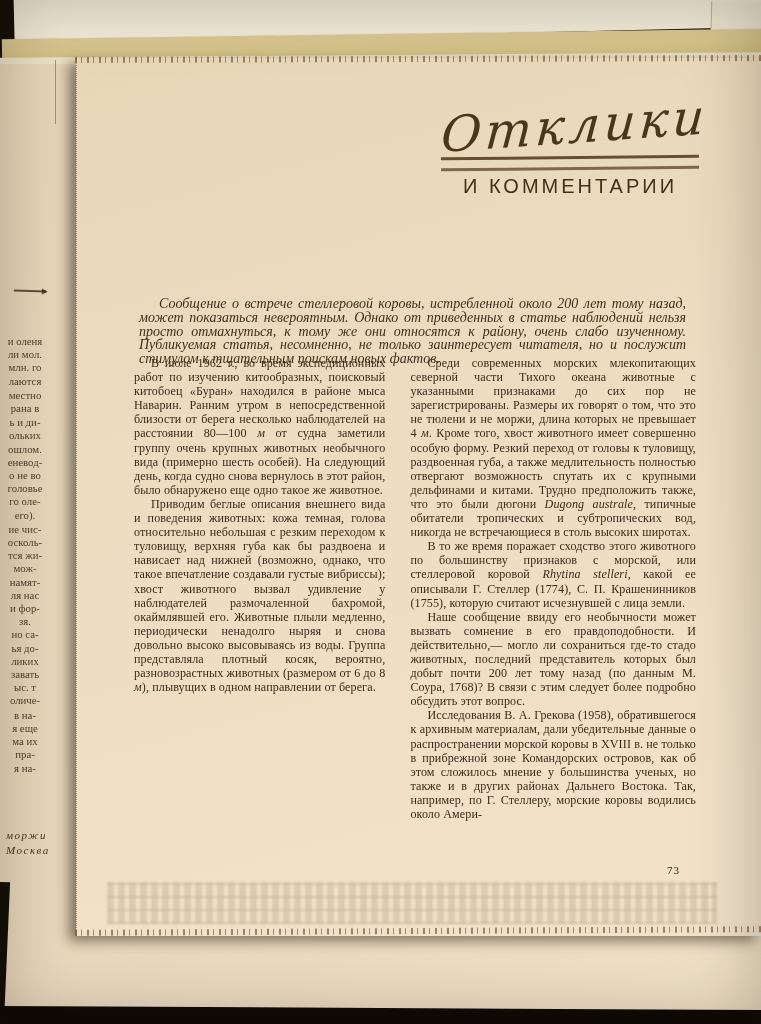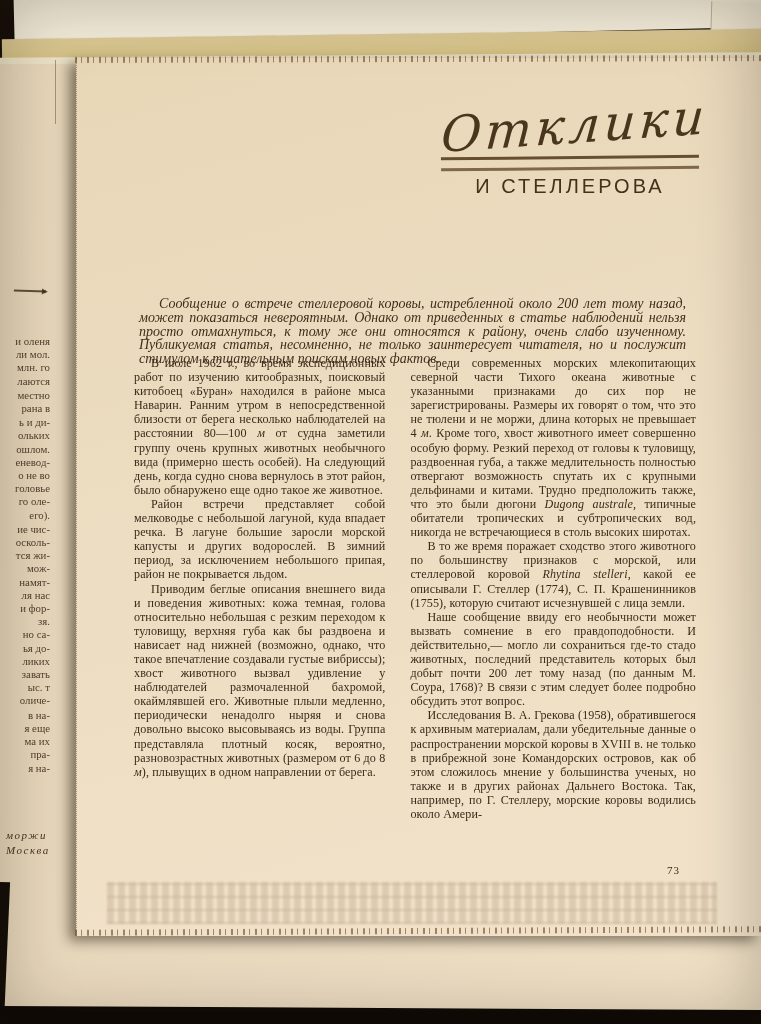--- a/index.html
+++ b/index.html
@@ -18,21 +18,21 @@
   .edge-khaki{position:absolute;left:2px;top:34px;width:764px;height:25px;
     background:linear-gradient(var(--edge-khaki,#dcc995),#d2bf82);
     transform:rotate(-0.8deg);box-shadow:0 1px 2px rgba(90,70,30,.55);}
   .edge-white2{position:absolute;left:0;top:55px;width:761px;height:11px;
     background:#ece2c6;transform:rotate(-0.4deg);}
   
   .under-page{position:absolute;left:0;top:64px;width:761px;height:948px;
     background:linear-gradient(100deg,#e6d6b8 0%,var(--paper-under,#eadac0) 45%,#f0e1c6 100%);}
   .frag-col{position:absolute;left:0;top:271px;width:50px;text-align:right;
     font-size:10.8px;line-height:13.2px;color:rgba(62,42,26,.88);}
-  .frag{white-space:nowrap;}
+  .frag{white-space:nowrap;text-align:center;}
   .frag.gap{margin-top:1px;}
   .signature{position:absolute;left:6px;top:764px;font-style:italic;
     font-size:11px;line-height:15px;color:rgba(60,40,25,.92);letter-spacing:1.5px;}
   .pencil-arrow{position:absolute;left:14px;top:220px;width:32px;height:6px;
     border-bottom:2px solid rgba(50,35,20,.75);transform:rotate(2deg);}
   .pencil-arrow::after{content:"";position:absolute;right:-2px;bottom:-4px;
     width:0;height:0;border-left:6px solid rgba(50,35,20,.75);
     border-top:3px solid transparent;border-bottom:3px solid transparent;}
   .edge-line{position:absolute;left:55px;top:-4px;width:1px;height:64px;
     background:rgba(90,60,30,.45);}
@@ -136,30 +136,29 @@
     <div>Москва</div>
   </div>
 </div>
 
 <div class="main-page">
   <div class="deckle top"></div>
 
   <div class="header-block">
     <div class="script-title">Отклики</div>
     <div class="double-rule"></div>
-    <div class="subtitle">И СТЕЛЛЕРОВА</div>
+    <div class="subtitle">И КОММЕНТАРИИ</div>
   </div>
 
 
   <p class="lede">Сообщение о встрече стеллеровой коровы, истребленной около 200 лет тому назад, может показаться невероятным. Однако от приведенных в статье наблюдений нельзя просто отмахнуться, к тому же они относятся к району, очень слабо изученному. Публикуемая статья, несомненно, не только заинтересует читателя, но и послужит стимулом к тщательным поискам новых фактов.</p>
 
   <div class="columns">
     <div class="col-left" id="col-left">
         <p class="para"><span>В июле 1962 г., во время экспедиционных работ по изучению китообразных, поисковый китобоец «Буран» находился в районе мыса Наварин. Ранним утром в непосредственной близости от берега несколько наблюдателей на расстоянии 80—100 </span><span class="lat">м</span><span> от судна заметили группу очень крупных животных необычного вида (примерно шесть особей). На следующий день, когда судно снова вернулось в этот район, было обнаружено еще одно такое же животное.</span></p>
-        <p class="para"><span>Район встречи представляет собой мелководье с небольшой лагуной, куда впадает речка. В лагуне большие заросли морской капусты и других водорослей. В зимний период, за исключением небольшого припая, район не покрывается льдом.</span></p>
         <p class="para"><span>Приводим беглые описания внешнего вида и поведения животных: кожа темная, голова относительно небольшая с резким переходом к туловищу, верхняя губа как бы раздвоена и нависает над нижней (возможно, однако, что такое впечатление создавали густые вибриссы); хвост животного вызвал удивление у наблюдателей размочаленной бахромой, окаймлявшей его. Животные плыли медленно, периодически ненадолго ныряя и снова довольно высоко высовываясь из воды. Группа представляла плотный косяк, вероятно, разновозрастных животных (размером от 6 до 8 </span><span class="lat">м</span><span>), плывущих в одном направлении от берега.</span></p>
       </div>
     <div class="col-right" id="col-right">
         <p class="para"><span>Среди современных морских млекопитающих северной части Тихого океана животные с указанными признаками до сих пор не зарегистрированы. Размеры их говорят о том, что это не тюлени и не моржи, длина которых не превышает 4 </span><span class="lat">м</span><span>. Кроме того, хвост животного имеет совершенно особую форму. Резкий переход от головы к туловищу, раздвоенная губа, а также медлительность полностью отвергают возможность спутать их с крупными дельфинами и китами. Трудно предположить также, что это были дюгони </span><span class="lat">Dugong australe</span><span>, типичные обитатели тропических и субтропических вод, никогда не встречающиеся в столь высоких широтах.</span></p>
         <p class="para"><span>В то же время поражает сходство этого животного по большинству признаков с морской, или стеллеровой коровой </span><span class="lat">Rhytina stelleri</span><span>, какой ее описывали Г. Стеллер (1774), С. П. Крашенинников (1755), которую считают исчезнувшей с лица земли.</span></p>
         <p class="para"><span>Наше сообщение ввиду его необычности может вызвать сомнение в его правдоподобности. И действительно,— могло ли сохраниться где-то стадо животных, последний представитель которых был добыт почти 200 лет тому назад (по данным М. Соура, 1768)? В связи с этим следует более подробно обсудить этот вопрос.</span></p>
         <p class="para"><span>Исследования В. А. Грекова (1958), обратившегося к архивным материалам, дали убедительные данные о распространении морской коровы в XVIII в. не только в прибрежной зоне Командорских островов, как об этом сложилось мнение у большинства ученых, но также и в других районах Дальнего Востока. Так, например, по Г. Стеллеру, морские коровы водились около Амери-</span></p>
       </div>
   </div>
 

